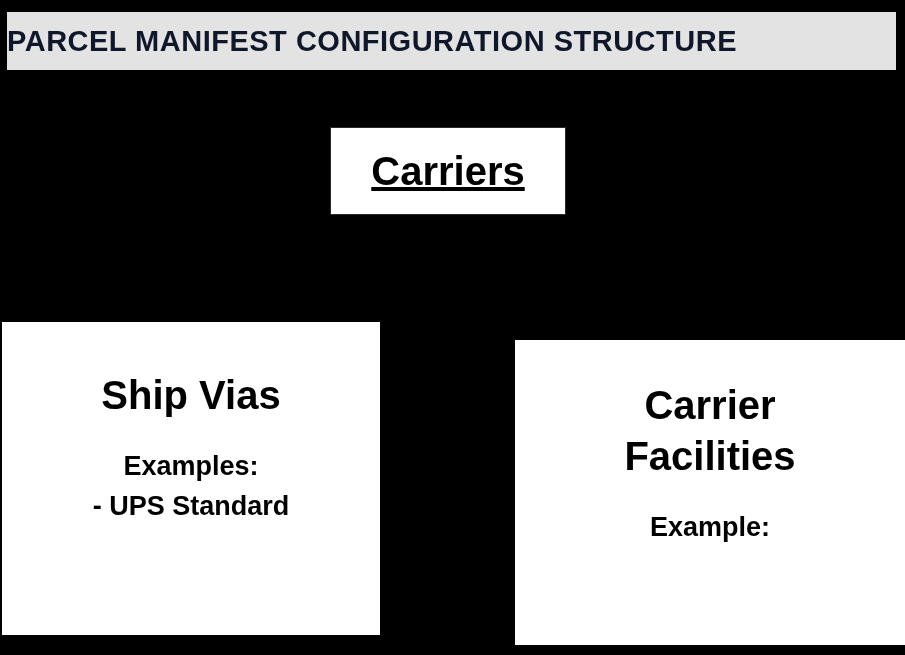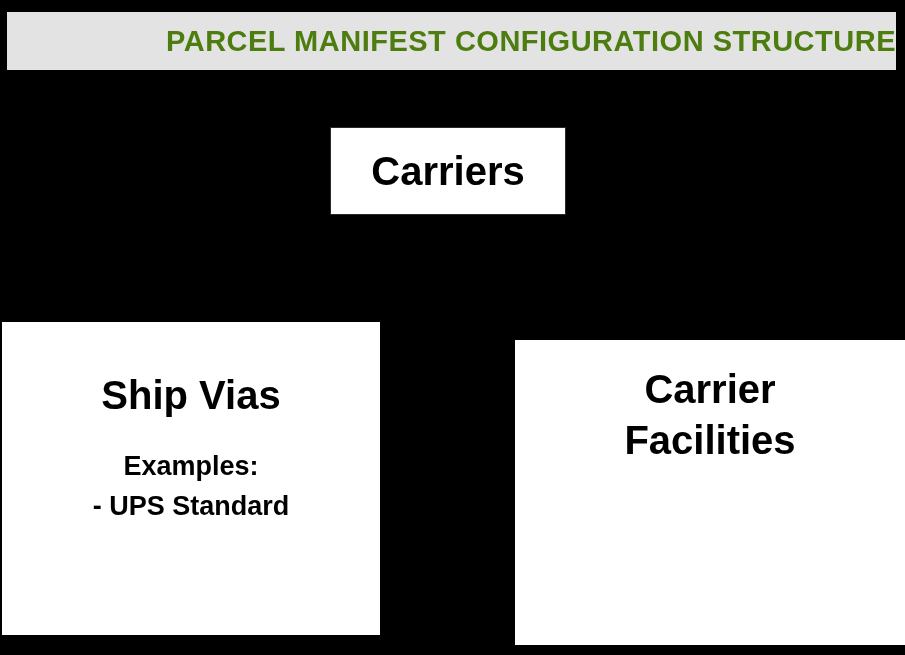--- a/index.html
+++ b/index.html
@@ -19,58 +19,59 @@
     position: absolute;
     left: 5px;
     top: 10px;
     width: 893px;
     height: 62px;
     background: #e3e3e3;
     border: 2px solid #000000;
     box-sizing: border-box;
     display: flex;
     align-items: center;
-    justify-content: flex-end;
+    justify-content: flex-start;
     font-weight: bold;
     font-size: 29px;
     letter-spacing: 0.5px;
-    color: #4d7c0f;
+    color: #0f172a;
   }
   .node {
     position: absolute;
     background: #ffffff;
     color: #000000;
     box-sizing: border-box;
     text-align: center;
   }
   .carriers-node {
     left: 330px;
     top: 127px;
     width: 236px;
     height: 88px;
     border: 1px solid #2a2a2a;
     display: flex;
     align-items: center;
     justify-content: center;
     font-weight: bold;
     font-size: 40px;
+    text-decoration: underline;
   }
   .ship-vias-node {
     left: 2px;
     top: 322px;
     width: 378px;
     height: 313px;
     padding-top: 48px;
   }
   .facilities-node {
     left: 515px;
     top: 340px;
     width: 390px;
     height: 305px;
-    padding-top: 24px;
+    padding-top: 40px;
   }
   .node-title {
     font-weight: bold;
     font-size: 40px;
     line-height: 1.28;
   }
   .node-subtitle {
     font-weight: bold;
     font-size: 27px;
     margin-top: 26px;
@@ -97,15 +98,16 @@
 
   <div class="node ship-vias-node">
     <div class="node-title">Ship Vias</div>
     <div class="node-subtitle">Examples:</div>
     <div class="node-item">- UPS Standard</div>
   </div>
 
   <div class="node facilities-node">
     <div class="node-title">Carrier</div>
     <div class="node-title">Facilities</div>
+    <div class="node-subtitle">Example:</div>
   </div>
 
 </div>
 
 </body></html>

